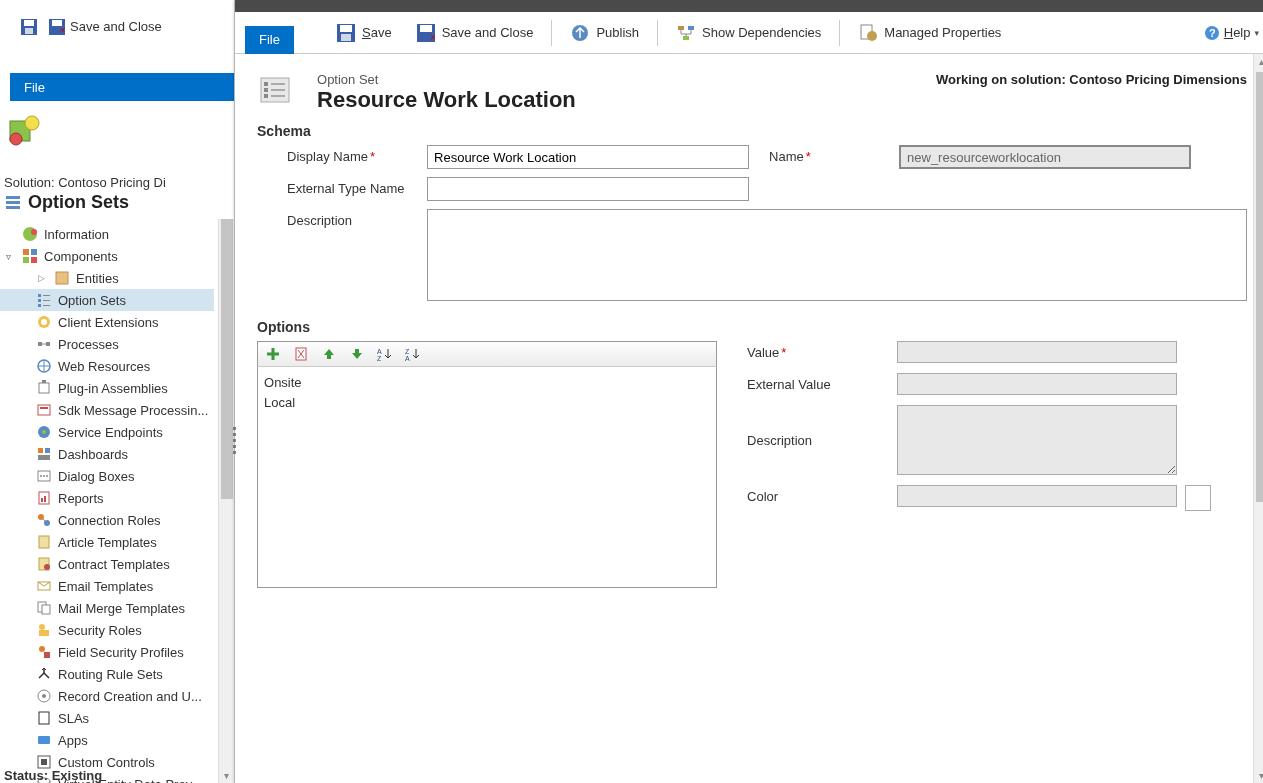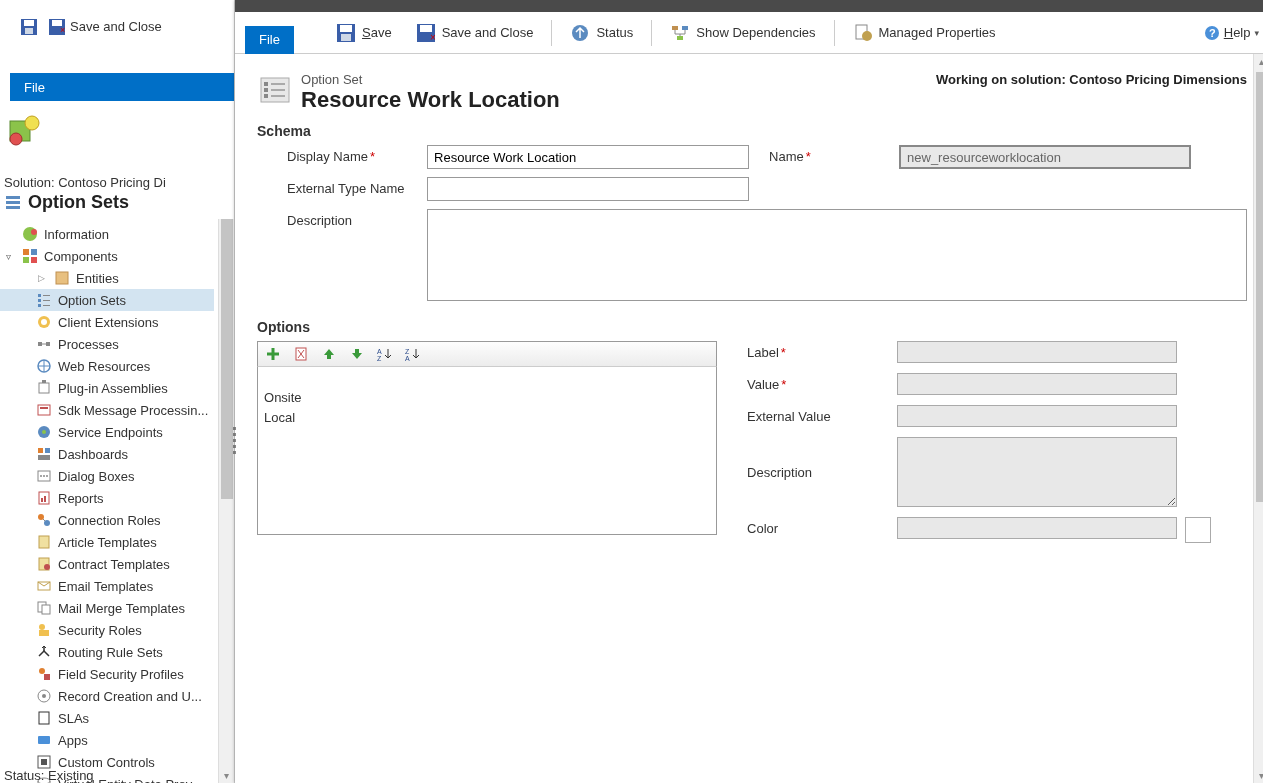--- a/index.html
+++ b/index.html
@@ -131,21 +131,21 @@
   height:100%;
   background:#f0f0f0;
   border-left:1px solid #ddd;
 }
 .left-scrollbar .arrow { color:#888; font-size:10px; text-align:center; position:absolute; width:100%; bottom:2px;}
 .left-scrollbar .thumb { position:absolute; top:0; width:12px; left:2px; height:280px; background:#c4c4c4; border-radius:0;}
 .status-bar {
   position:absolute;
   bottom:0;
   left:4px;
-  font-weight:normal;
+  font-weight:bold;
   font-size:13px;
   color:#333;
   overflow:hidden;
   white-space:nowrap;
 }
 .split-handle {
   position:absolute;
   right:-5px;
   top:420px;
   width:10px;
@@ -234,20 +234,21 @@
   background:#f0f0f0;
   border-left:1px solid #ddd;
 }
 .right-scrollbar .arrow-up { position:absolute;top:2px;width:100%;text-align:center;font-size:10px;color:#888;}
 .right-scrollbar .thumb { position:absolute; top:18px; left:2px; width:12px; height:430px; background:#c4c4c4;}
 .right-scrollbar .arrow-down { position:absolute;bottom:2px;width:100%;text-align:center;font-size:10px;color:#888;}
 
 .header-row {
   display:flex;
   align-items:flex-start;
+  gap:16px;
 }
 .header-icon {
   width:36px;height:36px;
   display:flex;align-items:center;justify-content:center;
   margin-right:8px;
 }
 .header-labels { flex:1; }
 .header-top { font-size:13px; color:#555; }
 .header-title { font-size:22px; font-weight:bold; color:#222; }
 .working { font-size:13px; font-weight:bold; color:#222; white-space:nowrap; }
@@ -307,22 +308,22 @@
   height:26px;
   display:flex;
   align-items:center;
   gap:10px;
   padding:0 6px;
 }
 .opt-btn { width:18px;height:18px; display:flex;align-items:center;justify-content:center;cursor:pointer;}
 .options-list {
   border:1px solid #999;
   border-top:none;
-  height:168px;
-  padding:20px 6px;
+  height:221px;
+  padding:5px 6px;
   font-size:13px;
   background:#fff;
 }
 .options-list .opt-item { height:20px; display:flex; align-items:center; cursor:default;}
 .options-right { flex:1; }
 .or-row { display:flex; align-items:flex-start; margin-bottom:10px;}
 .or-label { width:150px; font-size:13px; padding-top:4px;}
 .or-input { height:22px; border:1px solid #aaa; background:#e8e8e8; width:280px;}
 .or-textarea { border:1px solid #aaa; background:#e8e8e8; width:280px; height:70px;}
 .color-swatch { width:26px;height:26px;border:1px solid #aaa; margin-left:8px;}
@@ -562,35 +563,35 @@
               <svg width="16" height="16">
                 <circle cx="6" cy="5" r="3" fill="#f0c050"></circle>
                 <rect x="3" y="8" width="10" height="6" fill="#f0c050"></rect>
               </svg>
             </span>
           <span>Security Roles</span>
         </div>
         <div class="tree-item level3">
           <span class="tree-icon">
               <svg width="16" height="16">
+                <circle cx="6" cy="5" r="3" fill="#e08030"></circle>
+                <rect x="8" y="8" width="6" height="6" fill="#c05050"></rect>
+              </svg>
+            </span>
+          <span>Field Security Profiles</span>
+        </div>
+        <div class="tree-item level3">
+          <span class="tree-icon">
+              <svg width="16" height="16">
                 <path d="M3 12 l5 -5 l5 5" fill="none" stroke="#333" stroke-width="1.5"></path>
                 <path d="M8 7 v-4" stroke="#333" stroke-width="1.5"></path>
                 <path d="M6 4 l2 -2 l2 2" fill="none" stroke="#333"></path>
               </svg>
             </span>
           <span>Routing Rule Sets</span>
-        </div>
-        <div class="tree-item level3">
-          <span class="tree-icon">
-              <svg width="16" height="16">
-                <circle cx="6" cy="5" r="3" fill="#e08030"></circle>
-                <rect x="8" y="8" width="6" height="6" fill="#c05050"></rect>
-              </svg>
-            </span>
-          <span>Field Security Profiles</span>
         </div>
         <div class="tree-item level3">
           <span class="tree-icon">
               <svg width="16" height="16">
                 <circle cx="8" cy="8" r="6" fill="none" stroke="#888"></circle>
                 <circle cx="8" cy="8" r="2" fill="#888"></circle>
               </svg>
             </span>
           <span>Record Creation and U...</span>
         </div>
@@ -678,21 +679,21 @@
               <text x="14" y="18" font-size="10" fill="#c00">×</text>
             </svg>
           <span>Save and Close</span>
         </div>
         <div class="ribbon-sep"></div>
         <div class="ribbon-item">
           <svg width="20" height="20">
               <circle cx="10" cy="10" r="8" fill="#5b8bc0"></circle>
               <path d="M10 5 v10 M6 9 l4 -4 l4 4" stroke="#fff" fill="none" stroke-width="1.5"></path>
             </svg>
-          <span>Status</span>
+          <span>Publish</span>
         </div>
         <div class="ribbon-sep"></div>
         <div class="ribbon-item">
           <svg width="20" height="20">
               <rect x="2" y="3" width="6" height="4" fill="#c09050"></rect>
               <rect x="12" y="3" width="6" height="4" fill="#5b8bc0"></rect>
               <rect x="7" y="13" width="6" height="4" fill="#8bc34a"></rect>
               <path d="M5 7 v4 h10 v-4 M10 11 v2" stroke="#888" fill="none"></path>
             </svg>
           <span>Show Dependencies</span>
@@ -800,24 +801,20 @@
             <div class="opt-item">
                 <span>Onsite</span>
               </div>
             <div class="opt-item">
                 <span>Local</span>
               </div>
           </div>
         </div>
         <div class="options-right">
           <div class="or-row">
-            <div class="or-label"><span>Label</span><span class="req">*</span></div>
-            <input class="or-input" disabled="" style="">
-          </div>
-          <div class="or-row">
             <div class="or-label"><span>Value</span><span class="req">*</span></div>
             <input class="or-input" disabled="" style="">
           </div>
           <div class="or-row">
             <div class="or-label">External Value</div>
             <input class="or-input" disabled="" style="">
           </div>
           <div class="or-row">
             <div class="or-label" style="padding-top:28px;">Description</div>
             <textarea class="or-textarea" disabled="" style=""></textarea>

